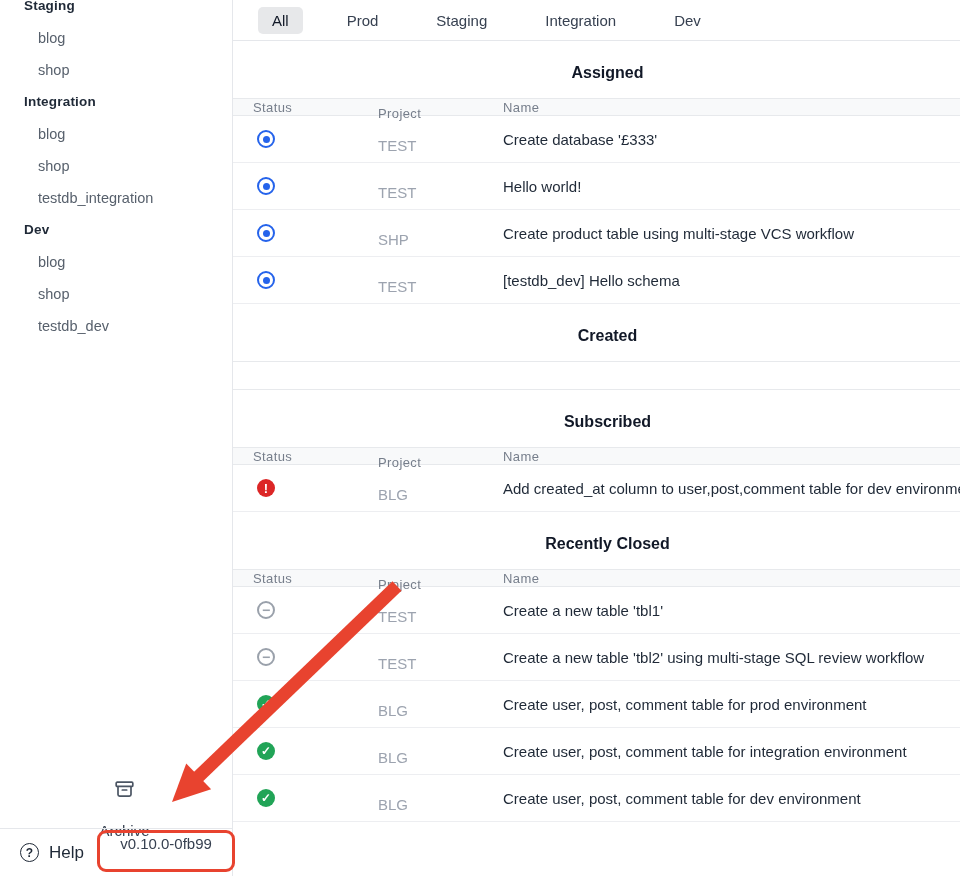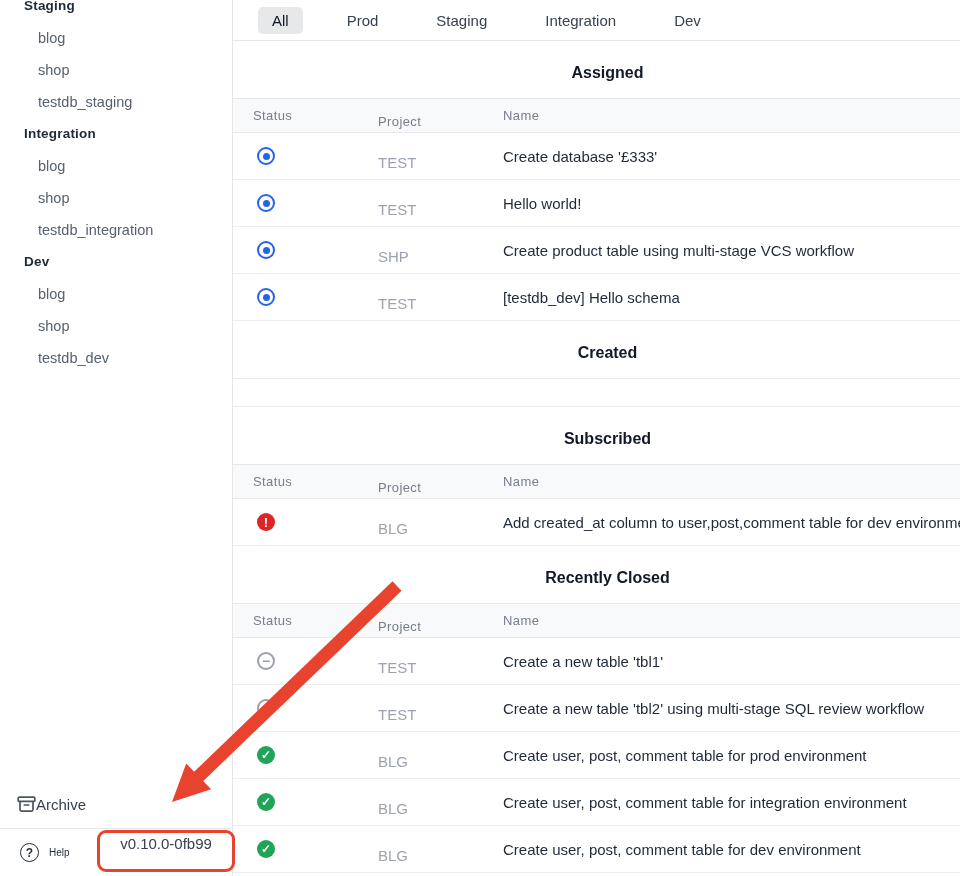--- a/index.html
+++ b/index.html
@@ -8,40 +8,40 @@
 
   
   .sidebar { position:absolute; left:0; top:0; bottom:0; width:233px;
     border-right:1px solid #e5e7eb; background:#fff; }
   .tree { margin-top:-10px; }
   .tree-row { height:32px; line-height:32px; white-space:nowrap; overflow:hidden; }
   .tree-row.section { padding-left:24px; font-size:13.5px; font-weight:700; color:#1f2937; letter-spacing:.2px; }
   .tree-row.item { padding-left:38px; font-size:14.5px; color:#57606c; cursor:pointer; }
 
   .archive-row { position:absolute; left:0; right:0; bottom:48px; height:47px;
-    display:flex; align-items:center; padding-left:17px; gap:0; cursor:pointer; }
+    display:flex; align-items:center; padding-left:17px; gap:24px; cursor:pointer;flex-direction:column; }
   .archive-row .label { font-size:15px; color:#374151; }
   .help-row { position:absolute; left:0; right:0; bottom:0; height:48px;
     border-top:1px solid #e5e7eb; display:flex; align-items:center; padding-left:20px; gap:10px; }
-  .help-row .label { font-size:10px; color:#1f2937; cursor:pointer; }
+  .help-row .label { font-size:17px; color:#1f2937; cursor:pointer; }
   .help-icon { width:19px; height:19px; border:1.8px solid #1f2937; border-radius:50%;
     display:flex; align-items:center; justify-content:center; font-size:12px; font-weight:700; color:#1f2937; }
   .version-text { position:absolute; bottom:8px; height:48px; line-height:48px;
     text-align:center; font-size:15px; color:#374151; cursor:pointer; }
 
   
   .main { position:absolute; left:233px; top:0; right:0; bottom:0; background:#fff; overflow:hidden; }
   .tabbar { height:41px; display:flex; align-items:center; padding-left:25px; gap:30px;
     border-bottom:1px solid #e5e7eb; }
   .tab { font-size:15px; color:#374151; padding:5px 14px; border-radius:5px; cursor:pointer; white-space:nowrap; }
   .tab.active { background:#e7e8ea; color:#111827; }
 
   .section-title { padding:23px 0 16px 22px; font-size:16px; line-height:18px;
     font-weight:600; color:#111827;text-align:center; }
-  .thead { display:flex; align-items:center; height:35px; background:#f8f9fa;
+  .thead { display:flex; align-items:center; height:18px; background:#f8f9fa;
     border-top:1px solid #e7e9ec; border-bottom:1px solid #e7e9ec; }
   .th { font-size:13px; font-weight:500; color:#767e8b; letter-spacing:.4px; padding-left:20px; }
   .col-status { width:125px; flex:0 0 125px; }
   .col-project { width:125px; flex:0 0 125px;margin-top:12px; }
   .col-name { flex:1 1 auto; min-width:0; }
   .trow { display:flex; align-items:center; height:47px; border-bottom:1px solid #edeef1; cursor:pointer; }
   .td.col-status { padding-left:24px; }
   .td.col-project { padding-left:20px; font-size:15px; color:#9ca3af; }
   .td.col-name { padding-left:20px; font-size:15px; color:#1f2937; white-space:nowrap; overflow:hidden; }
   .empty-band { height:29px; border-top:1px solid #e7e9ec; border-bottom:1px solid #e7e9ec; }
@@ -62,21 +62,20 @@
     pointer-events:none; z-index:21; }
 </style>
 </head>
 <body>
 
 <div class="sidebar">
   <div class="tree">
       <div class="tree-row section">Staging</div>
       <div class="tree-row item">blog</div>
       <div class="tree-row item">shop</div>
-      <div class="tree-row item">testdb_staging</div>
       <div class="tree-row section">Integration</div>
       <div class="tree-row item">blog</div>
       <div class="tree-row item">shop</div>
       <div class="tree-row item">testdb_integration</div>
       <div class="tree-row section">Dev</div>
       <div class="tree-row item">blog</div>
       <div class="tree-row item">shop</div>
       <div class="tree-row item">testdb_dev</div>
     </div>
 

